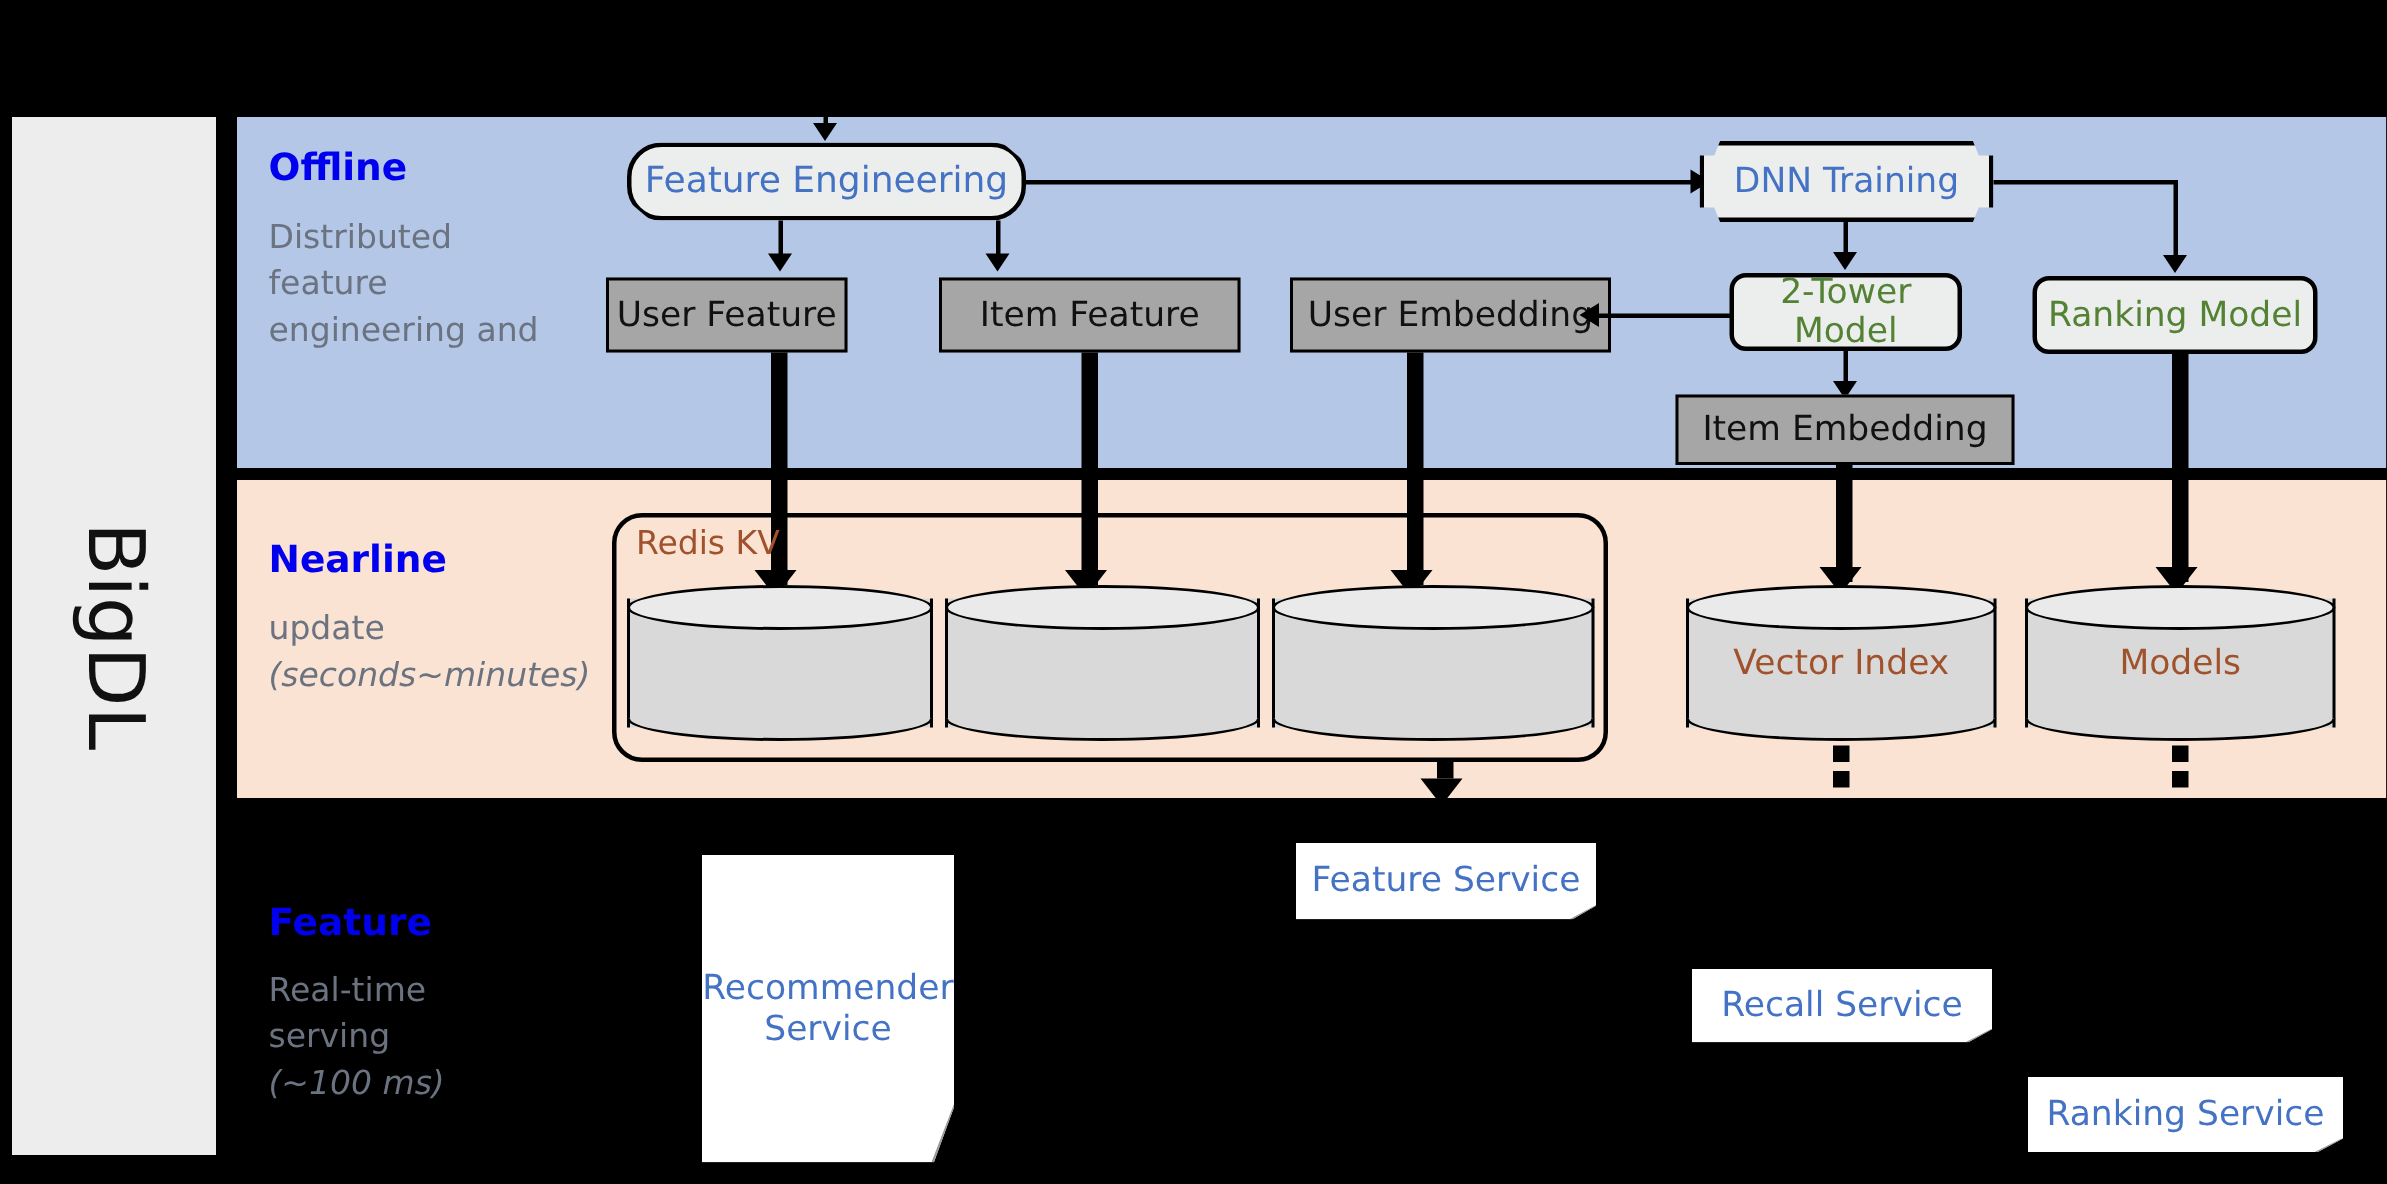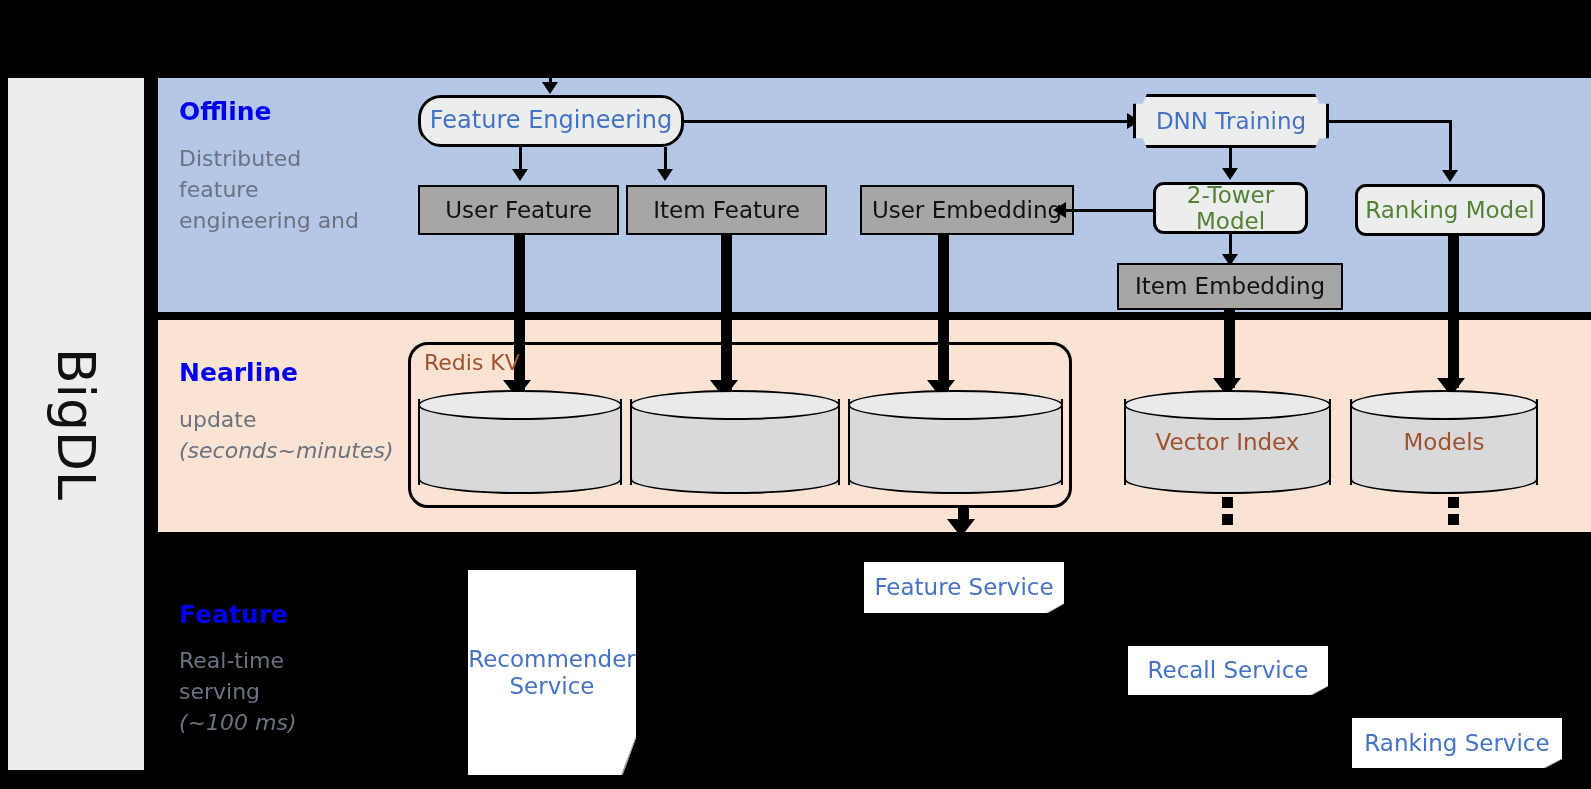--- a/index.html
+++ b/index.html
@@ -181,21 +181,21 @@
   <div class="abs ln vthin" style="left:664px;top:147px;height:26px;"></div>
   <div class="abs arr-dn-thin" style="left:657px;top:169px;"></div>
 
   <div class="abs ln vthin" style="left:1229px;top:148px;height:24px;"></div>
   <div class="abs arr-dn-thin" style="left:1222px;top:168px;"></div>
 
   <div class="abs ln hthin" style="left:1329px;top:120px;width:122px;"></div>
   <div class="abs ln vthin" style="left:1449px;top:120px;height:54px;"></div>
   <div class="abs arr-dn-thin" style="left:1442px;top:170px;"></div>
 
-  <div class="abs greybox" style="left:418px;top:185px;width:201px;height:50px;">
+  <div class="abs greybox" style="left:404px;top:185px;width:161px;height:50px;">
     <div class="nodetext">User Feature</div>
   </div>
   <div class="abs greybox" style="left:626px;top:185px;width:201px;height:50px;">
     <div class="nodetext">Item Feature</div>
   </div>
   <div class="abs greybox" style="left:836px;top:185px;width:214px;height:50px;margin-left:24px;">
     <div class="nodetext">User Embedding</div>
   </div>
 
   <div class="abs ln hthin" style="left:1066px;top:209px;width:90px;"></div>
@@ -254,21 +254,21 @@
     <div class="bot"></div>
     <div class="top"></div>
   </div>
 
   <div class="abs cyl" style="left:1124px;top:390px;width:207px;height:104px;">
     <div class="body"></div>
     <div class="bot"></div>
     <div class="top"></div>
     <div class="lbl">Vector Index</div>
   </div>
-  <div class="abs cyl" style="left:1350px;top:390px;width:188px;height:104px;">
+  <div class="abs cyl" style="left:1350px;top:390px;width:207px;height:104px;">
     <div class="body"></div>
     <div class="bot"></div>
     <div class="top"></div>
     <div class="lbl">Models</div>
   </div>
 
   <div class="abs dash-sq" style="left:958px;top:508px;"></div>
   <div class="abs arr-dn-thick" style="left:947px;top:519px;"></div>
 
   <div class="abs dash-sq" style="left:1222px;top:497px;"></div>

